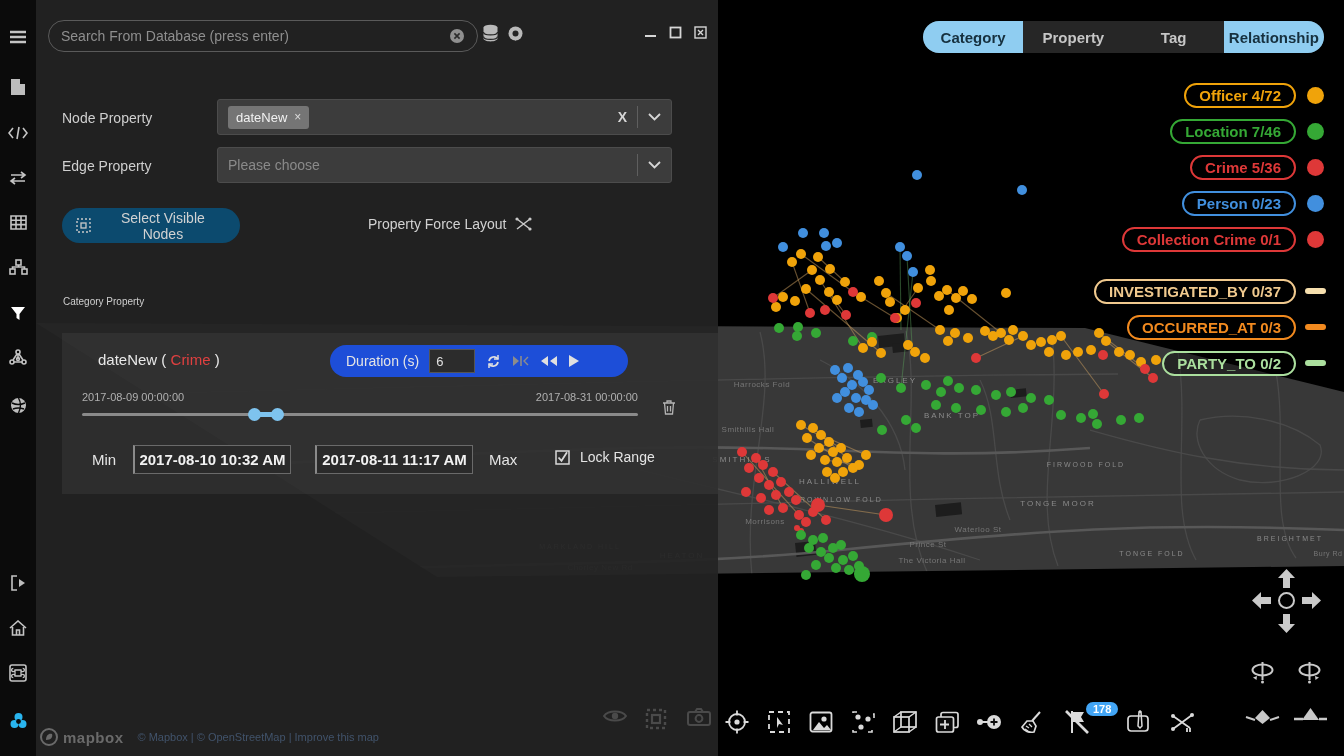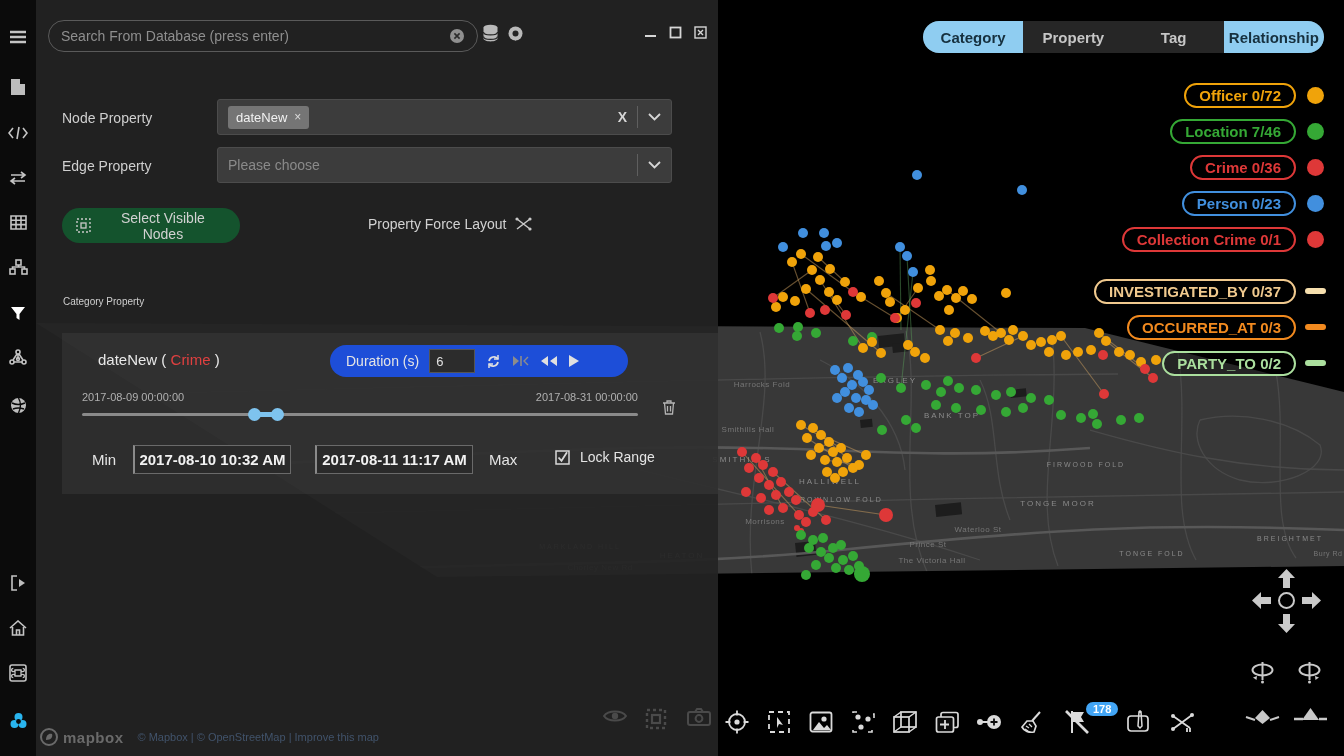--- a/index.html
+++ b/index.html
@@ -34,21 +34,21 @@
   .chip { background:#757575; color:#f2f2f2; font-size:13px; border-radius:3px;
     padding:4px 8px; display:inline-flex; gap:7px; align-items:center; }
   .chip .x { color:#dcdcdc; font-size:12px; cursor:pointer; }
   .sel-right { margin-left:auto; display:flex; align-items:center; gap:10px; color:#d6d6d6; }
   .sel-divider { width:1px; height:22px; background:#5f5f5f; }
   .placeholder { color:#8a8a8a; font-size:14px; }
   .clear-x { font-size:14px; font-weight:bold; cursor:pointer; }
   .chev { cursor:pointer; }
 
   #btn-select-visible { position:absolute; left:26px; top:208px; width:178px; height:35px;
-    background:#14532d; border-radius:18px; border:none; color:#d2d2d2; font-size:14px;
+    background:#0c4a6e; border-radius:18px; border:none; color:#d2d2d2; font-size:14px;
     display:flex; align-items:center; gap:9px; padding:0 14px; cursor:pointer;
     font-family:"Liberation Sans", sans-serif;justify-content:space-between; }
   #force-layout { position:absolute; left:332px; top:216px; display:flex; gap:8px; align-items:center;
     color:#d2d2d2; font-size:14px; cursor:pointer; }
 
   #cat-title { position:absolute; left:27px; top:296px; font-size:10px; }
   #cat-card { position:absolute; left:26px; top:333px; width:656px; height:161px;
     background:rgba(255,255,255,0.055); }
   #card-name { position:absolute; left:36px; top:18px; font-size:15px; color:#e8e8e8; }
   #card-name .crime { color:#e04040; }
@@ -624,33 +624,33 @@
 </div>
 
 <div id="tabs">
     <div class="tab active">Category</div>
     <div class="tab">Property</div>
     <div class="tab">Tag</div>
     <div class="tab active">Relationship</div>
   </div>
 <div id="legend">
     <div class="lg-row">
-      <span class="lg-pill" style="border-color: rgb(240, 163, 10); color: rgb(240, 163, 10);">Officer 0/72</span>
+      <span class="lg-pill" style="border-color: rgb(240, 163, 10); color: rgb(240, 163, 10);">Officer 4/72</span>
       <span class="lg-marker">
         <span class="lg-dot" style="background: rgb(240, 163, 10);"></span>
       </span>
     </div>
     <div class="lg-row">
       <span class="lg-pill" style="border-color: rgb(53, 168, 53); color: rgb(53, 168, 53);">Location 7/46</span>
       <span class="lg-marker">
         <span class="lg-dot" style="background: rgb(53, 168, 53);"></span>
       </span>
     </div>
     <div class="lg-row">
-      <span class="lg-pill" style="border-color: rgb(222, 56, 56); color: rgb(222, 56, 56);">Crime 0/36</span>
+      <span class="lg-pill" style="border-color: rgb(222, 56, 56); color: rgb(222, 56, 56);">Crime 5/36</span>
       <span class="lg-marker">
         <span class="lg-dot" style="background: rgb(222, 56, 56);"></span>
       </span>
     </div>
     <div class="lg-row">
       <span class="lg-pill" style="border-color: rgb(65, 143, 222); color: rgb(65, 143, 222);">Person 0/23</span>
       <span class="lg-marker">
         <span class="lg-dot" style="background: rgb(65, 143, 222);"></span>
       </span>
     </div>

